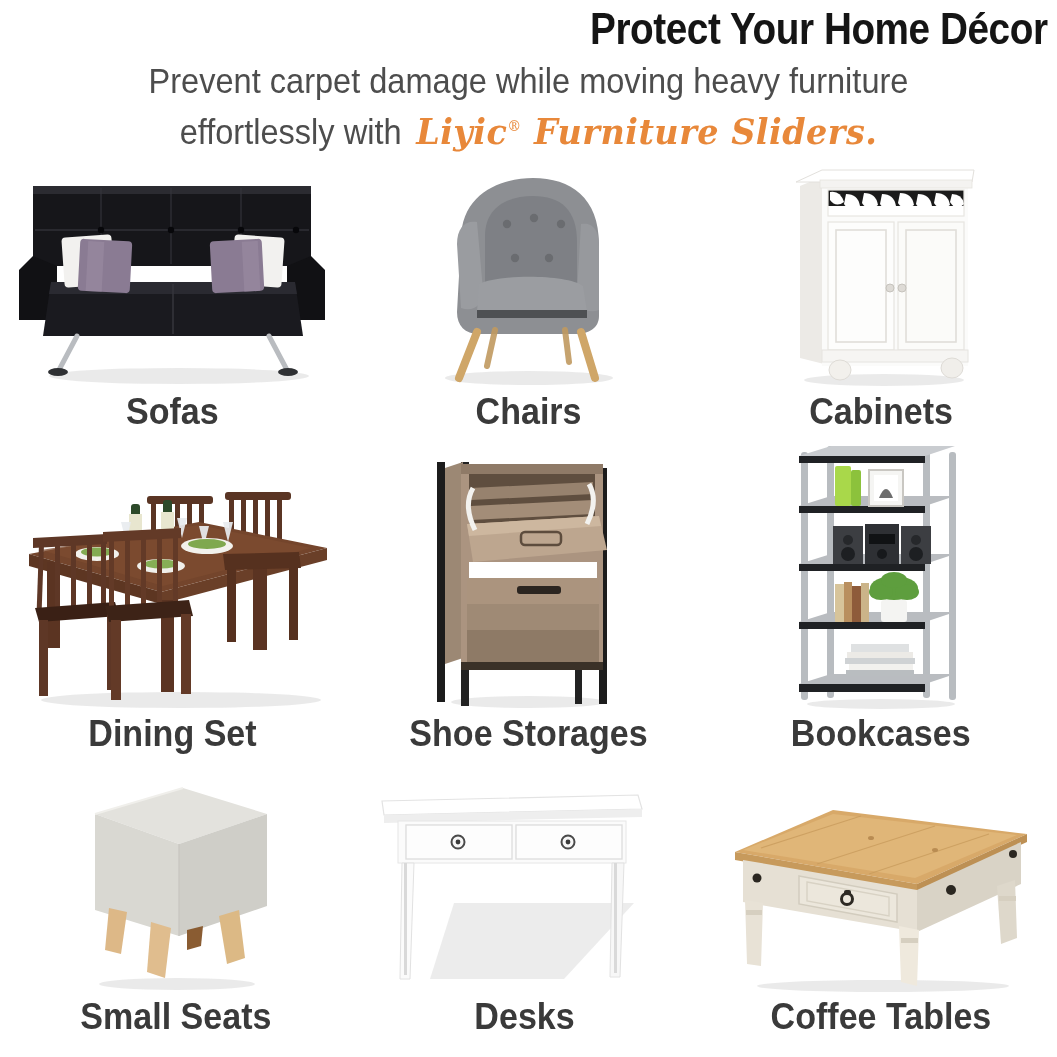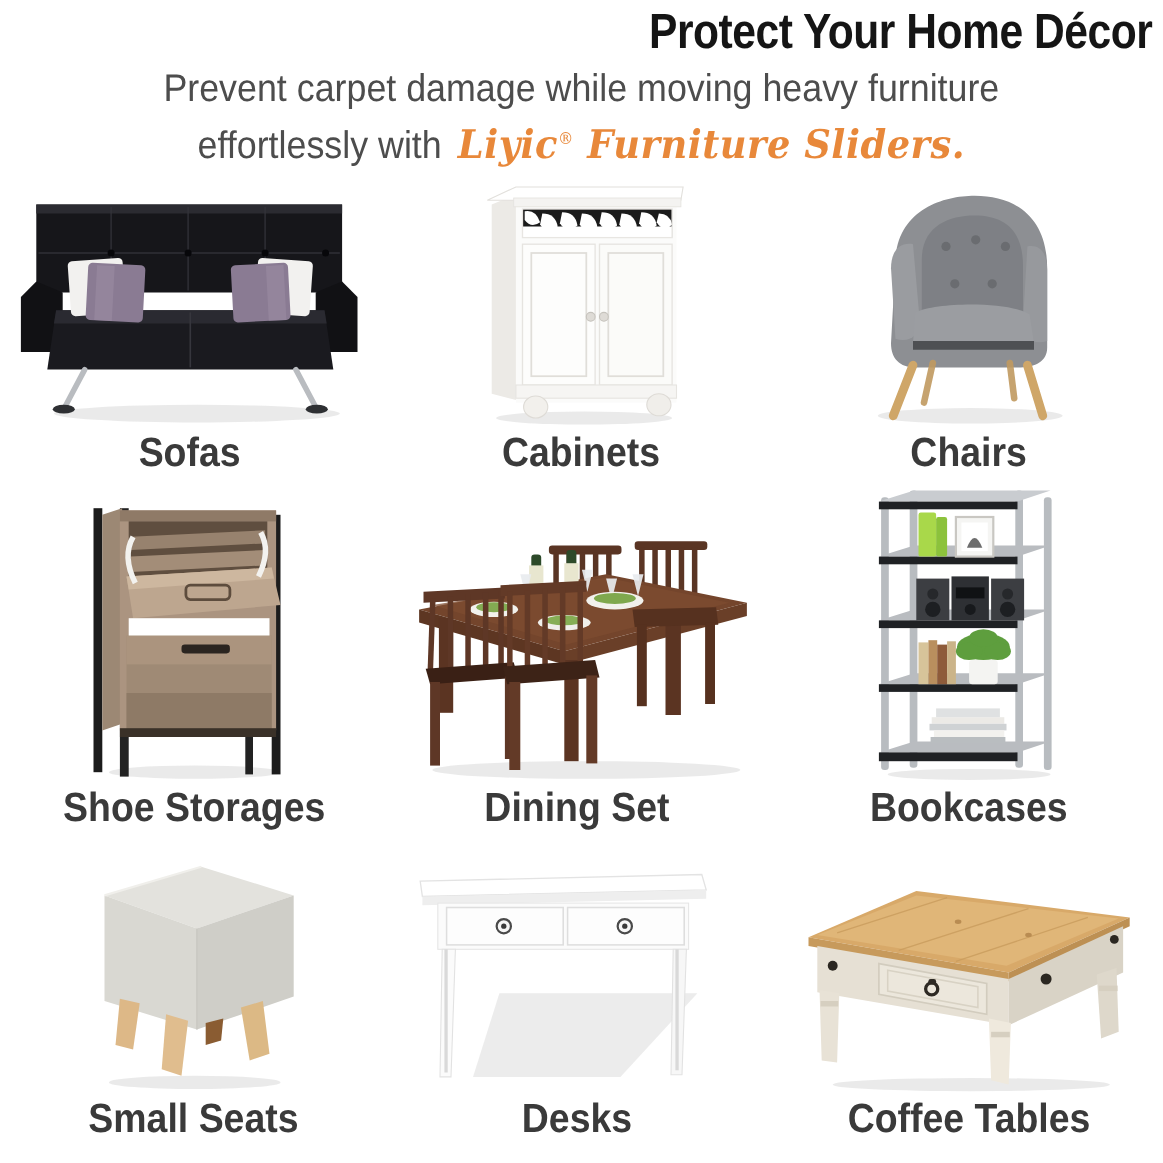--- a/index.html
+++ b/index.html
@@ -175,20 +175,58 @@
           </g>
           <g fill="#2e3033">
               <ellipse cx="47" cy="202" rx="10" ry="4"></ellipse>
               <ellipse cx="277" cy="202" rx="10" ry="4"></ellipse>
             </g>
         </svg>
       </div>
       <div class="caption">Sofas</div>
     </div>
 
+    <div class="cell c-chairs">
+      <div class="art">
+        <svg width="250" height="224" viewBox="0 0 250 224">
+          <ellipse class="shadow" cx="126" cy="212" rx="84" ry="7"></ellipse>
+
+          <path d="M58 74 C58 26 100 12 130 12 C168 12 196 32 196 78 L196 150
+                   C196 162 186 168 172 168 L76 168 C62 168 54 160 54 146 Z" fill="#8d8f93"></path>
+
+          <path d="M82 70 C82 40 106 30 130 30 C158 30 174 44 174 76 L174 120 L82 120 Z" fill="#7e8085"></path>
+
+          <path d="M54 78 C54 62 62 54 74 56 L80 124 C80 140 70 146 58 142 Z" fill="#9a9ca0"></path>
+
+          <path d="M196 80 C196 62 188 56 178 58 L174 126 C174 142 184 148 196 144 Z" fill="#97999d"></path>
+
+          <g fill="#6a6c70">
+            <circle cx="104" cy="58" r="4.2"></circle>
+              <circle cx="131" cy="52" r="4.2"></circle>
+              <circle cx="158" cy="58" r="4.2"></circle>
+            <circle cx="112" cy="92" r="4.2"></circle>
+              <circle cx="146" cy="92" r="4.2"></circle>
+          </g>
+
+          <path d="M76 118 C96 108 164 108 180 120 L184 146 L74 146 Z" fill="#9b9da1"></path>
+          <path d="M74 144 L184 144 L184 152 L74 152 Z" fill="#4e5053"></path>
+
+          <g stroke="#cfa668" stroke-width="8" stroke-linecap="round">
+            <line x1="74" y1="166" x2="56" y2="212"></line>
+            <line x1="178" y1="166" x2="192" y2="212"></line>
+          </g>
+          <g stroke="#c09a60" stroke-width="6" stroke-linecap="round" opacity=".9">
+            <line x1="92" y1="164" x2="84" y2="200"></line>
+            <line x1="162" y1="164" x2="166" y2="196"></line>
+          </g>
+        </svg>
+      </div>
+      <div class="caption">Chairs</div>
+    </div>
+
     <div class="cell c-cabinets">
       <div class="art">
         <svg width="230" height="230" viewBox="0 0 230 230">
           <ellipse class="shadow" cx="118" cy="220" rx="80" ry="6"></ellipse>
 
           <path d="M34 26 L58 16 L58 204 L34 198 Z" fill="#eceae6"></path>
 
           <rect x="56" y="16" width="146" height="190" fill="#fbfbfa"></rect>
 
           <path d="M30 22 L56 10 L208 10 L206 22 Z" fill="#ffffff" stroke="#e2e0dc" stroke-width="1"></path>
@@ -215,97 +253,20 @@
 
           <circle cx="124" cy="128" r="4" fill="#dedbd6" stroke="#c6c3bd" stroke-width="1"></circle>
           <circle cx="136" cy="128" r="4" fill="#dedbd6" stroke="#c6c3bd" stroke-width="1"></circle>
 
           <rect x="56" y="190" width="146" height="12" fill="#f6f5f3" stroke="#e6e4e0" stroke-width="1"></rect>
           <ellipse cx="74" cy="210" rx="11" ry="10" fill="#f2f0ec" stroke="#dedbd6" stroke-width="1"></ellipse>
           <ellipse cx="186" cy="208" rx="11" ry="10" fill="#f0eeea" stroke="#dedbd6" stroke-width="1"></ellipse>
         </svg>
       </div>
       <div class="caption">Cabinets</div>
-    </div>
-
-    <div class="cell c-chairs">
-      <div class="art">
-        <svg width="250" height="224" viewBox="0 0 250 224">
-          <ellipse class="shadow" cx="126" cy="212" rx="84" ry="7"></ellipse>
-
-          <path d="M58 74 C58 26 100 12 130 12 C168 12 196 32 196 78 L196 150
-                   C196 162 186 168 172 168 L76 168 C62 168 54 160 54 146 Z" fill="#8d8f93"></path>
-
-          <path d="M82 70 C82 40 106 30 130 30 C158 30 174 44 174 76 L174 120 L82 120 Z" fill="#7e8085"></path>
-
-          <path d="M54 78 C54 62 62 54 74 56 L80 124 C80 140 70 146 58 142 Z" fill="#9a9ca0"></path>
-
-          <path d="M196 80 C196 62 188 56 178 58 L174 126 C174 142 184 148 196 144 Z" fill="#97999d"></path>
-
-          <g fill="#6a6c70">
-            <circle cx="104" cy="58" r="4.2"></circle>
-              <circle cx="131" cy="52" r="4.2"></circle>
-              <circle cx="158" cy="58" r="4.2"></circle>
-            <circle cx="112" cy="92" r="4.2"></circle>
-              <circle cx="146" cy="92" r="4.2"></circle>
-          </g>
-
-          <path d="M76 118 C96 108 164 108 180 120 L184 146 L74 146 Z" fill="#9b9da1"></path>
-          <path d="M74 144 L184 144 L184 152 L74 152 Z" fill="#4e5053"></path>
-
-          <g stroke="#cfa668" stroke-width="8" stroke-linecap="round">
-            <line x1="74" y1="166" x2="56" y2="212"></line>
-            <line x1="178" y1="166" x2="192" y2="212"></line>
-          </g>
-          <g stroke="#c09a60" stroke-width="6" stroke-linecap="round" opacity=".9">
-            <line x1="92" y1="164" x2="84" y2="200"></line>
-            <line x1="162" y1="164" x2="166" y2="196"></line>
-          </g>
-        </svg>
-      </div>
-      <div class="caption">Chairs</div>
-    </div>
-
-    <div class="cell c-shoe">
-      <div class="art">
-        <svg width="250" height="268" viewBox="0 0 250 268">
-          <ellipse class="shadow" cx="126" cy="258" rx="78" ry="6"></ellipse>
-
-          <rect x="34" y="18" width="8" height="240" fill="#1c1c1c"></rect>
-          <rect x="58" y="18" width="8" height="244" fill="#222"></rect>
-          <rect x="196" y="24" width="8" height="236" fill="#1c1c1c"></rect>
-          <rect x="172" y="226" width="7" height="34" fill="#222"></rect>
-
-          <path d="M42 24 L60 18 L60 214 L42 220 Z" fill="#9c8874"></path>
-
-          <rect x="58" y="20" width="142" height="200" fill="#ab9480"></rect>
-          <rect x="58" y="20" width="142" height="10" fill="#8f7a67"></rect>
-
-          <rect x="66" y="30" width="126" height="56" fill="#5f4e3f"></rect>
-          <path d="M68 44 L190 38 L190 50 L68 56 Z" fill="#97826e"></path>
-          <path d="M68 62 L190 56 L190 70 L68 76 Z" fill="#a38d78"></path>
-
-          <path d="M64 80 L196 72 L204 106 L70 118 Z" fill="#bda68f"></path>
-          <path d="M64 80 L196 72 L198 82 L66 92 Z" fill="#cdb79f"></path>
-          <rect x="118" y="88" width="40" height="13" rx="4" fill="none" stroke="#5d4c3d" stroke-width="2.5"></rect>
-
-          <path d="M70 44 C62 58 66 74 72 86" stroke="#f3f2ef" stroke-width="5" fill="none"></path>
-          <path d="M186 40 C194 54 190 68 184 80" stroke="#f3f2ef" stroke-width="5" fill="none"></path>
-
-          <rect x="66" y="118" width="128" height="16" fill="#ffffff"></rect>
-
-          <rect x="64" y="134" width="132" height="86" fill="#9f8a75"></rect>
-          <rect x="64" y="134" width="132" height="26" fill="#ab947e"></rect>
-          <rect x="64" y="186" width="132" height="34" fill="#8e7a66"></rect>
-          <rect x="114" y="142" width="44" height="8" rx="3" fill="#2b2520"></rect>
-
-          <rect x="58" y="218" width="142" height="8" fill="#3a3128"></rect>
-        </svg>
-      </div>
-      <div class="caption">Shoe Storages</div>
     </div>
 
     <div class="cell c-dining">
       <div class="art">
         <svg width="330" height="250" viewBox="0 0 330 250">
           <ellipse class="shadow" cx="170" cy="238" rx="140" ry="8"></ellipse>
 
           <g fill="#5a3524">
             <rect x="136" y="34" width="66" height="8" rx="3"></rect>
             <rect x="140" y="40" width="5" height="52"></rect>
@@ -378,20 +339,59 @@
           <g fill="#56311f">
             <path d="M212 92 L288 90 L290 106 L214 108 Z"></path>
             <rect x="216" y="106" width="9" height="74"></rect>
               <rect x="278" y="104" width="9" height="74"></rect>
           </g>
         </svg>
       </div>
       <div class="caption">Dining Set</div>
     </div>
 
+    <div class="cell c-shoe">
+      <div class="art">
+        <svg width="250" height="268" viewBox="0 0 250 268">
+          <ellipse class="shadow" cx="126" cy="258" rx="78" ry="6"></ellipse>
+
+          <rect x="34" y="18" width="8" height="240" fill="#1c1c1c"></rect>
+          <rect x="58" y="18" width="8" height="244" fill="#222"></rect>
+          <rect x="196" y="24" width="8" height="236" fill="#1c1c1c"></rect>
+          <rect x="172" y="226" width="7" height="34" fill="#222"></rect>
+
+          <path d="M42 24 L60 18 L60 214 L42 220 Z" fill="#9c8874"></path>
+
+          <rect x="58" y="20" width="142" height="200" fill="#ab9480"></rect>
+          <rect x="58" y="20" width="142" height="10" fill="#8f7a67"></rect>
+
+          <rect x="66" y="30" width="126" height="56" fill="#5f4e3f"></rect>
+          <path d="M68 44 L190 38 L190 50 L68 56 Z" fill="#97826e"></path>
+          <path d="M68 62 L190 56 L190 70 L68 76 Z" fill="#a38d78"></path>
+
+          <path d="M64 80 L196 72 L204 106 L70 118 Z" fill="#bda68f"></path>
+          <path d="M64 80 L196 72 L198 82 L66 92 Z" fill="#cdb79f"></path>
+          <rect x="118" y="88" width="40" height="13" rx="4" fill="none" stroke="#5d4c3d" stroke-width="2.5"></rect>
+
+          <path d="M70 44 C62 58 66 74 72 86" stroke="#f3f2ef" stroke-width="5" fill="none"></path>
+          <path d="M186 40 C194 54 190 68 184 80" stroke="#f3f2ef" stroke-width="5" fill="none"></path>
+
+          <rect x="66" y="118" width="128" height="16" fill="#ffffff"></rect>
+
+          <rect x="64" y="134" width="132" height="86" fill="#9f8a75"></rect>
+          <rect x="64" y="134" width="132" height="26" fill="#ab947e"></rect>
+          <rect x="64" y="186" width="132" height="34" fill="#8e7a66"></rect>
+          <rect x="114" y="142" width="44" height="8" rx="3" fill="#2b2520"></rect>
+
+          <rect x="58" y="218" width="142" height="8" fill="#3a3128"></rect>
+        </svg>
+      </div>
+      <div class="caption">Shoe Storages</div>
+    </div>
+
     <div class="cell c-bookcases">
       <div class="art">
         <svg width="215" height="272" viewBox="0 0 215 272">
           <ellipse class="shadow" cx="108" cy="264" rx="74" ry="5"></ellipse>
 
           <g fill="#b8bcc0">
             <rect x="28" y="12" width="7" height="248" rx="3"></rect>
             <rect x="54" y="6" width="7" height="252" rx="3"></rect>
             <rect x="150" y="6" width="7" height="252" rx="3"></rect>
             <rect x="176" y="12" width="7" height="248" rx="3"></rect>

